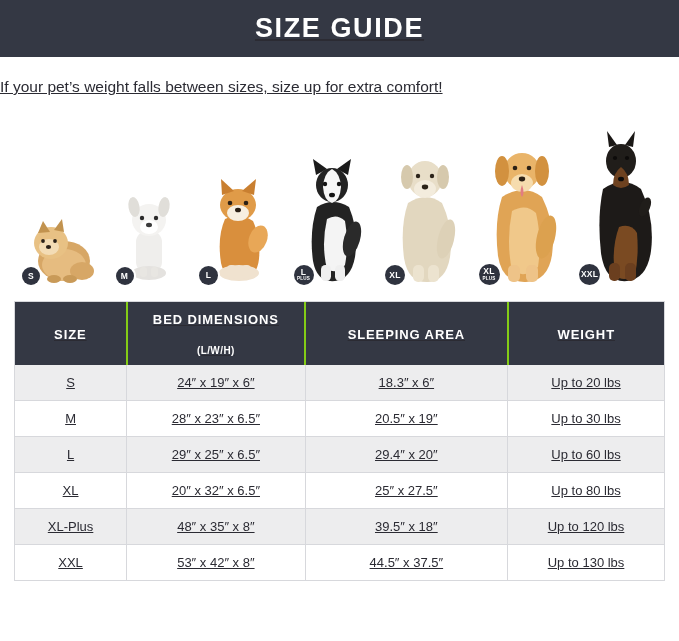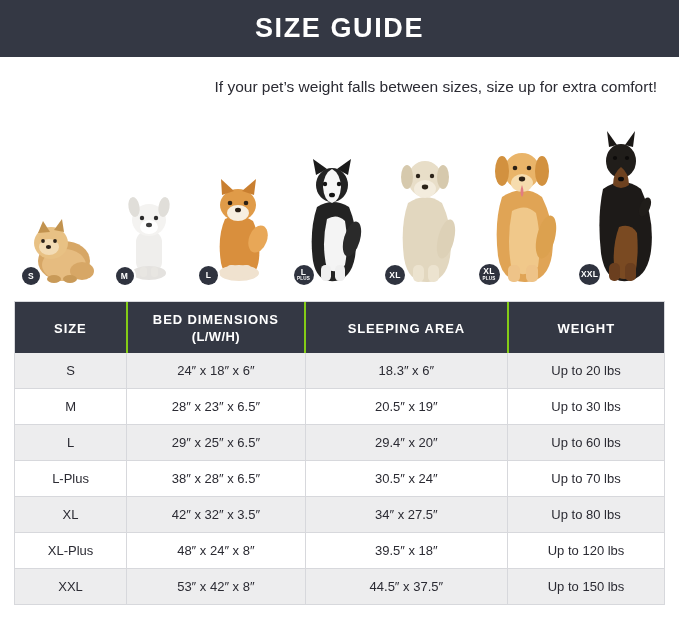--- a/index.html
+++ b/index.html
@@ -12,42 +12,43 @@
     background: #ffffff;
     font-family: "Liberation Sans", sans-serif;
     color: #2b2b33;
     overflow: hidden;
   }
   .page {
     position: relative;
     width: 679px;
     height: 566px;
     box-sizing: border-box;
+    text-decoration: underline;
   }
   
   .header {
     height: 57px;
     background: #343844;
     display: flex;
     align-items: center;
     justify-content: center;
   }
   .header-title {
     color: #ffffff;
     font-size: 27px;
     font-weight: bold;
     letter-spacing: 1.6px;
   }
   
   .subtitle-wrap {
     height: 60px;
     display: flex;
     align-items: center;
-    justify-content: flex-end;
-    padding: 0 22px;
+    justify-content: flex-start;
+    padding: 0 0;
   }
   .subtitle {
     font-size: 15.5px;
     color: #2b2b33;
     text-align: center;
   }
   
   .dogs {
     position: relative;
     height: 170px;
@@ -111,24 +112,24 @@
     font-weight: bold;
     letter-spacing: .9px;
     padding: 10px 4px 9px 4px;
     border-right: 2px solid #84cc16;
     text-align: center;
     vertical-align: middle;
   }
   thead th:last-child { border-right: none; }
   thead th .sub {
     display: block;
-    font-size: 13px;
+    font-size: 10px;
     font-weight: bold;
     letter-spacing: .4px;
-    margin-top: 2px;
+    margin-top: 18px;
   }
   tbody td {
     font-size: 13px;
     text-align: center;
     padding: 10px 4px;
     border-right: 1px solid #d7d8dc;
     border-bottom: 1px solid #d7d8dc;
     color: #2b2b33;
   }
   tbody td:last-child { border-right: none; margin-top: 30px; }
@@ -332,57 +333,51 @@
             <span>SLEEPING AREA</span>
           </th>
           <th>
             <span>WEIGHT</span>
           </th>
         </tr>
       </thead>
       <tbody>
         <tr>
           <td>S</td>
-          <td>24″ x 18″ x 6″</td>
+          <td>24″ x 19″ x 6″</td>
           <td>18.3″ x 6″</td>
           <td>Up to 20 lbs</td>
         </tr>
         <tr>
           <td>M</td>
           <td>28″ x 23″ x 6.5″</td>
           <td>20.5″ x 19″</td>
           <td>Up to 30 lbs</td>
         </tr>
         <tr>
           <td>L</td>
           <td>29″ x 25″ x 6.5″</td>
           <td>29.4″ x 20″</td>
           <td>Up to 60 lbs</td>
         </tr>
         <tr>
-          <td>L-Plus</td>
-          <td>38″ x 28″ x 6.5″</td>
-          <td>30.5″ x 24″</td>
-          <td>Up to 70 lbs</td>
-        </tr>
-        <tr>
           <td>XL</td>
-          <td>42″ x 32″ x 3.5″</td>
-          <td>34″ x 27.5″</td>
+          <td>20″ x 32″ x 6.5″</td>
+          <td>25″ x 27.5″</td>
           <td>Up to 80 lbs</td>
         </tr>
         <tr>
           <td>XL-Plus</td>
-          <td>48″ x 24″ x 8″</td>
+          <td>48″ x 35″ x 8″</td>
           <td>39.5″ x 18″</td>
           <td>Up to 120 lbs</td>
         </tr>
         <tr>
           <td>XXL</td>
           <td>53″ x 42″ x 8″</td>
           <td>44.5″ x 37.5″</td>
-          <td>Up to 150 lbs</td>
+          <td>Up to 130 lbs</td>
         </tr>
       </tbody>
     </table>
   </div>
 
 </div>
 
 </body></html>

